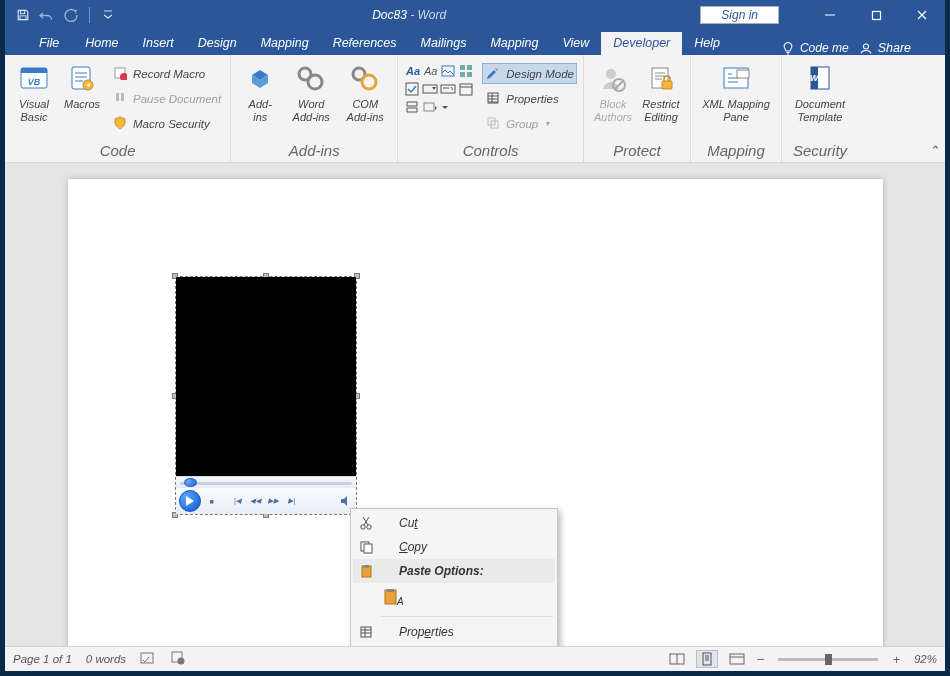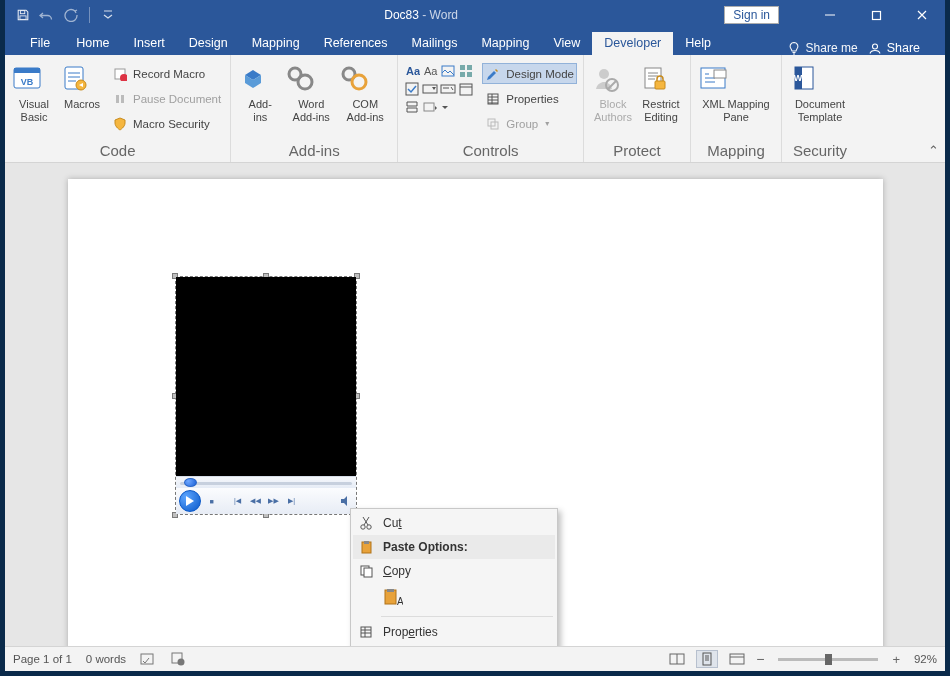--- a/index.html
+++ b/index.html
@@ -1,50 +1,50 @@
 <!DOCTYPE html>
 <html><head>
 <meta charset="utf-8">
 <style>
   * { box-sizing: border-box; margin: 0; padding: 0; font-family: 'Segoe UI', Tahoma, sans-serif; user-select: none; }
   body { width: 950px; height: 676px; background: #0a2a4a; overflow: hidden; position: relative; }
 
-  .window { position: absolute; left: 5px; top: 0; right: 5px; bottom: 5px; background: #7dd3fc; display: flex; flex-direction: column; }
+  .window { position: absolute; left: 5px; top: 0; right: 5px; bottom: 5px; background: #7dd3fc; display: flex; flex-direction: column; font-style: italic; }
 
   
   .titlebar { height: 30px; background: #2b579a; display: flex; align-items: center; color: #fff; font-size: 12px; }
   .qat { display: flex; align-items: center; padding-left: 8px; gap: 4px; }
   .qat-ico { width: 20px; height: 20px; display: flex; align-items: center; justify-content: center; opacity: .9; }
   .qat-sep { width:1px; height:16px; background: rgba(255,255,255,.35); margin:0 4px;}
   .title-center { flex: 1; text-align: center; font-size: 12px; }
   .title-center .dim { color: #cdd7e8; }
-  .signin-btn { background: #fff; color: #2b579a; font-size: 12px; padding: 1px 8px; border: 1px solid #adadad; margin-right: 28px; }
+  .signin-btn { background: #fff; color: #2b579a; font-size: 12px; padding: 1px 20px; border: 1px solid #adadad; margin-right: 28px; }
   .winbtn { width: 46px; height: 30px; display: flex; align-items: center; justify-content: center; }
 
   
-  .tabbar { height: 25px; background: #2b579a; display: flex; align-items: flex-end; color: #fff; font-size: 12.5px; padding: 0 11px; }
+  .tabbar { height: 25px; background: #2b579a; display: flex; align-items: flex-end; color: #fff; font-size: 12.5px; padding: 0 20px; }
   .tab { padding: 4px 12px 5px; cursor: default; }
   .tab.file { background: #2b579a; padding:4px 14px 5px;}
   .tab.active { background: #f3f3f3; color: #2b579a; }
   .tabbar-right { margin-left: auto; display: flex; align-items: center; gap: 10px; padding-right: 14px; }
   .tellme { display:flex; align-items:center; gap:5px; font-size:12px; color:#fff; opacity:.95;}
   .share { display:flex; align-items:center; gap:5px; font-size:12.5px;}
 
   
   .ribbon { height: 108px; background: #f3f3f3; display: flex; border-bottom: 1px solid #d4d4d4; position:relative; }
   .group { display:flex; flex-direction:column; justify-content:space-between; border-right:1px solid #dcdcdc; padding: 2px 6px 0; }
   .group-content { flex:1; display:flex; align-items:flex-start; gap:2px; padding-top:4px;}
   .group-label { text-align:center; font-size:15px; color:#666; padding:2px 0 3px; }
-  .bigbtn { width:46px; display:flex; flex-direction:column; gap:3px; font-size:11px; color:#444; text-align:center; line-height:1.15; padding:2px 0;}
+  .bigbtn { width:46px; display:flex; flex-direction:column; align-items:center; gap:3px; font-size:11px; color:#444; text-align:center; line-height:1.15; padding:2px 0;}
   .bigbtn .ico { width:32px; height:32px; display:flex; align-items:center; justify-content:center; }
   .stack { display:flex; flex-direction:column; gap:4px; padding-top:2px;}
   .smbtn { display:flex; align-items:center; gap:5px; font-size:11.5px; color:#444; height:21px; padding:0 3px;}
   .smbtn.disabled { color:#a0a0a0;}
   .smbtn.pressed { background:#c7d7ec; border:1px solid #92b2d9; padding:0 2px;}
-  .ico16 { width:16px; height:16px; display:flex; align-items:center; justify-content:center;}
+  .ico16 { width:16px; height:16px; display:flex; justify-content:center;}
   .collapse { position:absolute; right:6px; bottom:4px; color:#666; font-size:13px;}
 
   
   .docarea { flex:1; background:#e6e6e6; overflow:hidden; position:relative; display:flex; }
   .page { background:#fff; width:815px; height:1056px; margin: 16px auto 0; box-shadow: 0 0 6px rgba(0,0,0,.25); position:relative; }
 
   
   .wmp { position:absolute; left:108px; top:98px; width:180px; height:237px; }
   .wmp-sel { position:absolute; inset:-1px; border:1px dashed #777; }
   .handle { position:absolute; width:6px; height:6px; background:#bfbfbf; border:1px solid #7a7a7a;}
@@ -53,21 +53,21 @@
   .wmp-vid { position:absolute; top:0; left:0; right:0; height:199px; background:#000; }
   .wmp-bar { position:absolute; left:0; right:0; top:199px; height:12px; background:linear-gradient(#f5f7fb,#e6ecf6); border-top:1px solid #d6dde8;}
   .wmp-seek { position:absolute; left:4px; top:5px; right:4px; height:3px; background:#c7d0de; border-radius:2px;}
   .wmp-thumb { position:absolute; left:8px; top:1px; width:13px; height:9px; background:radial-gradient(circle at 30% 30%, #6fa8ff, #1a5fd6); border-radius:50%; border:1px solid #2a66c8;}
   .wmp-ctrl { position:absolute; left:0; right:0; top:211px; bottom:0; background:linear-gradient(#fbfcfe,#e7ecf5); display:flex; align-items:center; gap:4px; padding:0 3px;}
   .play { width:22px; height:22px; border-radius:50%; background:radial-gradient(circle at 30% 30%, #5ca5ff, #0a58c8); display:flex; align-items:center; justify-content:center; border:1px solid #0a58c8;}
   .ctl { width:14px; height:14px; display:flex; align-items:center; justify-content:center; color:#4a6fa5; font-size:7px;}
 
   
   .ctxmenu { position:absolute; left:345px; top:345px; width:208px; background:#f5f5f5; border:1px solid #c8c8c8; box-shadow: 3px 3px 6px rgba(0,0,0,.25); font-size:12px; color:#333; padding:2px;}
-  .ctxitem { display:flex; align-items:center; height:24px; padding:0 6px 0 4px; gap:8px; position:relative;}
+  .ctxitem { display:flex; align-items:center; height:24px; padding:0 6px 0 4px; gap:24px; position:relative;}
   .ctx-ico { width:18px; display:flex; align-items:center; justify-content:center; color:#5a5a5a;}
   .ctx-sep { height:1px; background:#dcdcdc; margin:3px 2px 3px 28px;}
   .ctxitem.header { font-weight:600; cursor:default; background:#eaeaea;}
   .paste-opt { padding-left:28px; height:30px; display:flex; align-items:center;}
   .paste-ico { width:24px; height:24px; border:1px solid transparent; display:flex; align-items:center; justify-content:center;}
   u.accel{text-decoration:underline;}
 
   
   .statusbar { height:25px; background:#f3f3f3; border-top:1px solid #d4d4d4; display:flex; align-items:center; font-size:11.5px; color:#555; padding:0 8px; gap:14px;}
   .statusbar .right { margin-left:auto; display:flex; align-items:center; gap:8px}
@@ -142,21 +142,21 @@
     <div class="tab">Mailings</div>
     <div class="tab">Mapping</div>
     <div class="tab">View</div>
     <div class="tab active">Developer</div>
     <div class="tab">Help</div>
     <div class="tabbar-right">
       <div class="tellme">
         <svg width="14" height="14">
             <path fill="none" stroke="#fff" stroke-width="1.1" d="M7 1.5a4 4 0 0 1 2.7 6.9L9 10H5l-.7-1.6A4 4 0 0 1 7 1.5zM5.5 11.5h3M6 13h2"></path>
           </svg>
-        <span>Share me</span>
+        <span>Code me</span>
       </div>
       <div class="share">
         <svg width="14" height="14">
             <path fill="none" stroke="#fff" stroke-width="1.1" d="M7 8a2.5 2.5 0 1 1 0-5 2.5 2.5 0 0 1 0 5zm-5 4.5c.5-2 2.3-3 5-3s4.5 1 5 3"></path>
           </svg>
         <span>Share</span>
       </div>
     </div>
   </div>
 
@@ -473,37 +473,37 @@
       <div class="ctxitem">
         <span class="ctx-ico">
             <svg width="14" height="14">
               <circle cx="4" cy="11" r="2.2" fill="none" stroke="#555"></circle>
               <circle cx="10" cy="11" r="2.2" fill="none" stroke="#555"></circle>
               <path d="M5 9L10 1M9 9L4 1" stroke="#555"></path>
             </svg>
           </span>
         <span>Cu<u class="accel">t</u></span>
       </div>
+      <div class="ctxitem">
+        <span class="ctx-ico">
+            <svg width="14" height="14">
+              <rect x="2" y="2" width="8" height="9" fill="#fff" stroke="#555"></rect>
+              <rect x="5" y="4" width="8" height="9" fill="#fff" stroke="#555"></rect>
+            </svg>
+          </span>
+        <span><u class="accel">C</u>opy</span>
+      </div>
       <div class="ctxitem header nohover">
         <span class="ctx-ico">
             <svg width="14" height="14">
               <rect x="3" y="2" width="9" height="11" fill="#e8a23a" stroke="#b07318"></rect>
               <rect x="5" y="1" width="5" height="3" fill="#888"></rect>
             </svg>
           </span>
         <span>Paste Options:</span>
-      </div>
-      <div class="ctxitem">
-        <span class="ctx-ico">
-            <svg width="14" height="14">
-              <rect x="2" y="2" width="8" height="9" fill="#fff" stroke="#555"></rect>
-              <rect x="5" y="4" width="8" height="9" fill="#fff" stroke="#555"></rect>
-            </svg>
-          </span>
-        <span><u class="accel">C</u>opy</span>
       </div>
       <div class="paste-opt nohover">
         <div class="paste-ico">
             <svg width="20" height="20">
               <rect x="2" y="2" width="11" height="14" fill="#e8a23a" stroke="#b07318"></rect>
               <rect x="4" y="1" width="7" height="3" fill="#888"></rect>
               <text x="14" y="17" font-size="10" fill="#333">A</text>
             </svg>
           </div>
       </div>

